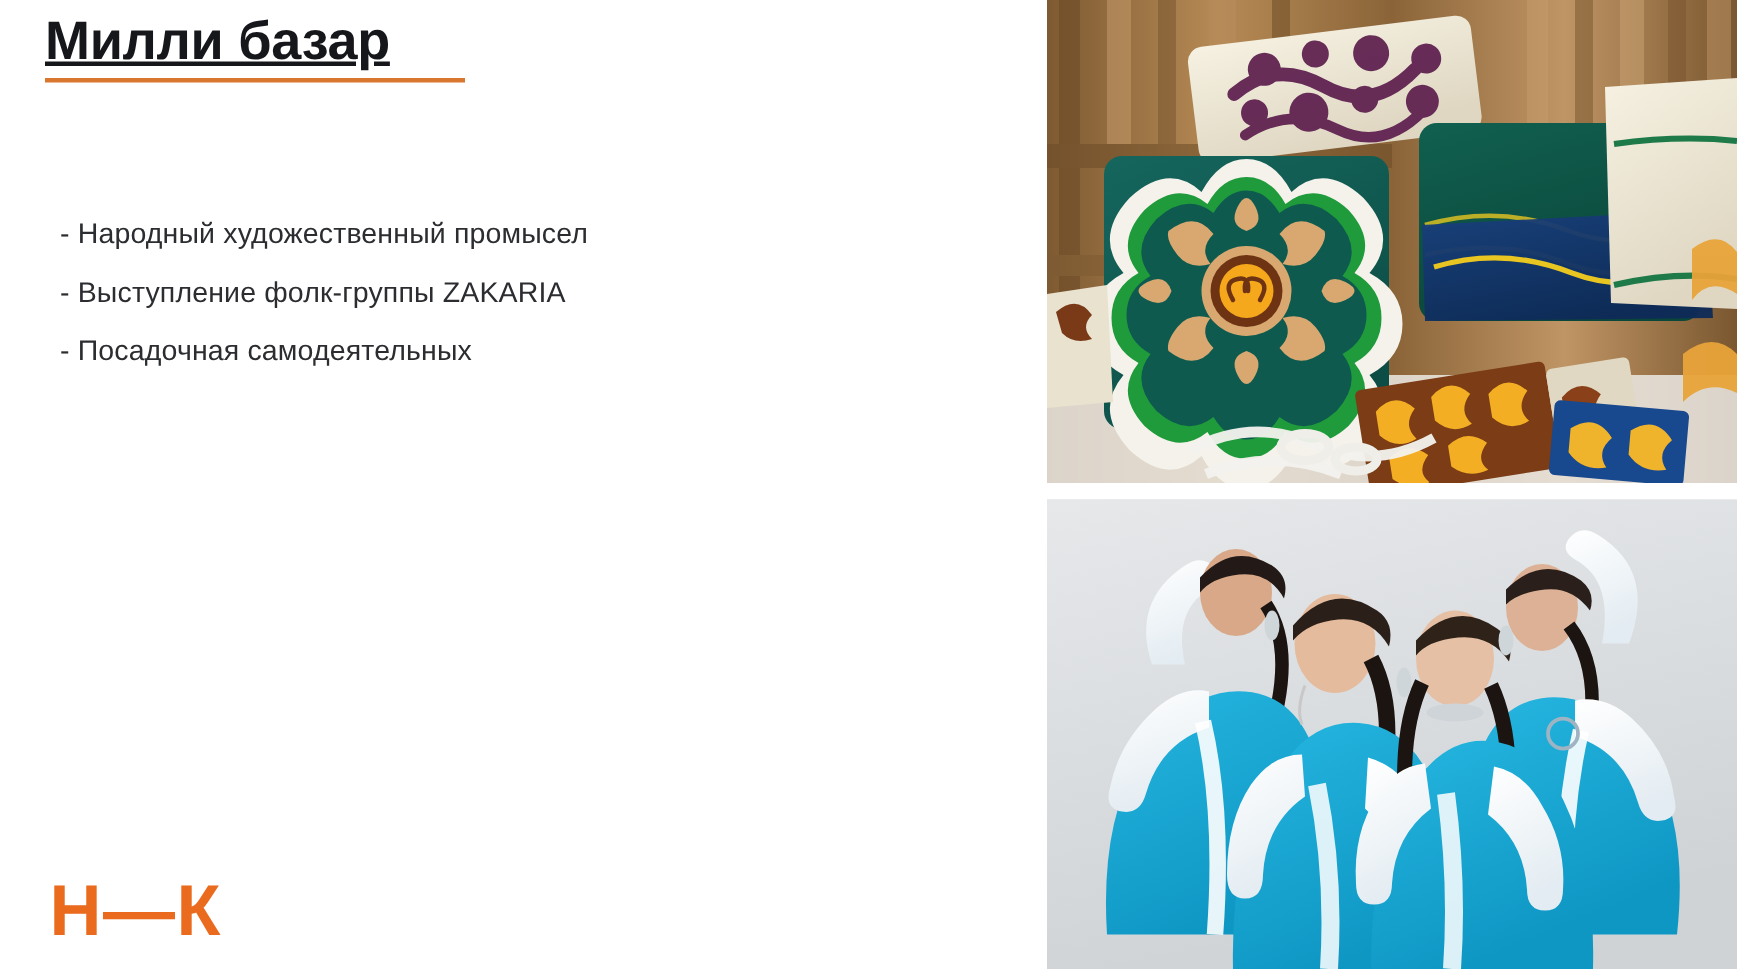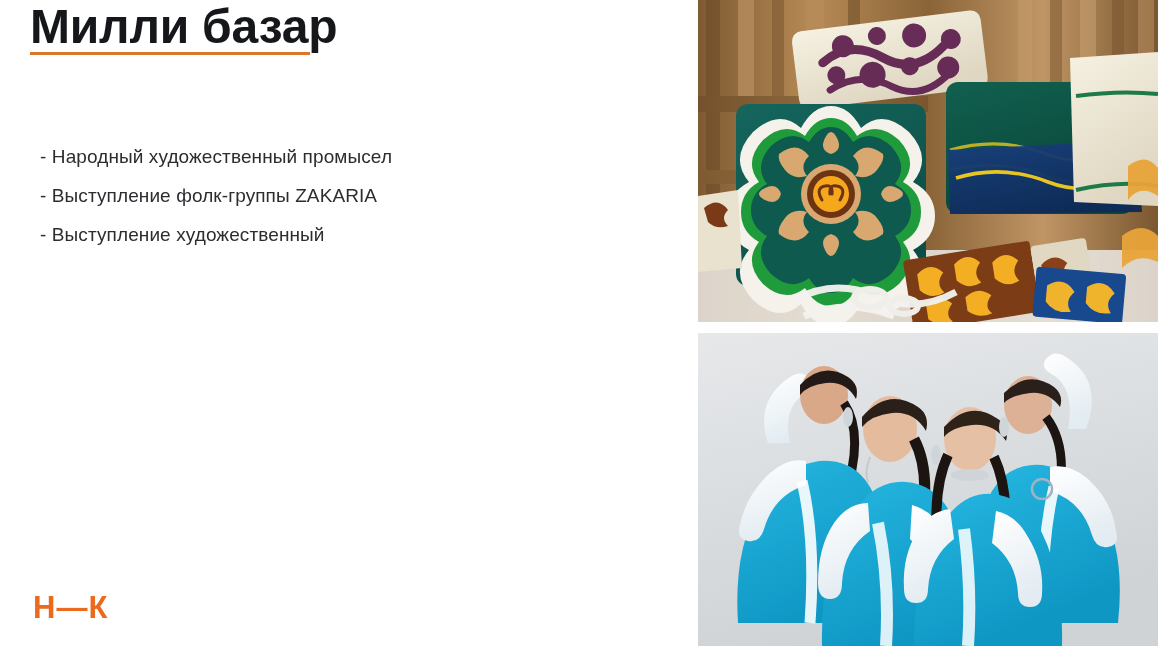--- a/index.html
+++ b/index.html
@@ -23,27 +23,28 @@
   }
 
   
   .title-block {
     position: absolute;
     left: 30px;
     top: 4px;
     width: 420px;
   }
   .slide-title {
-    font-size: 48px;
+    font-size: 36px;
     font-weight: 700;
     letter-spacing: -0.2px;
     color: #15171a;
     line-height: 46px;
     margin: 0;
     white-space: nowrap;
+    text-decoration: underline;
   }
   .title-rule {
     width: 280px;
     height: 3px;
     background: #d9772f;
     margin-top: 2px;
   }
 
   
   .body-list {
@@ -62,21 +63,21 @@
     font-weight: 400;
     white-space: nowrap;
     letter-spacing: 0.1px;
   }
 
   
   .logo {
     position: absolute;
     left: 33px;
     top: 584px;
-    font-size: 31px;
+    font-size: 48px;
     font-weight: 700;
     color: #ea6a1e;
     letter-spacing: 1px;
     line-height: 48px;
     user-select: none;
   }
 
   
   .photo {
     position: absolute;
@@ -110,21 +111,21 @@
 <div class="slide">
 
   <div class="title-block">
     <h1 class="slide-title">Милли базар</h1>
     <div class="title-rule"></div>
   </div>
 
   <ul class="body-list">
     <li>- Народный художественный промысел</li>
     <li>- Выступление фолк-группы ZAKARIA</li>
-    <li>- Выступление художественный</li>
+    <li>- Посадочная самодеятельных</li>
   </ul>
 
   <div class="logo">Н—К</div>
 
   <div class="photo photo-pillows">
     <svg class="pillow-svg" viewBox="0 0 460 322" preserveAspectRatio="xMidYMid slice">
       <defs>
         <linearGradient id="woodg" x1="0" y1="0" x2="1" y2="0">
           <stop offset="0%" stop-color="#7e5a32"></stop>
           <stop offset="25%" stop-color="#b68a55"></stop>

